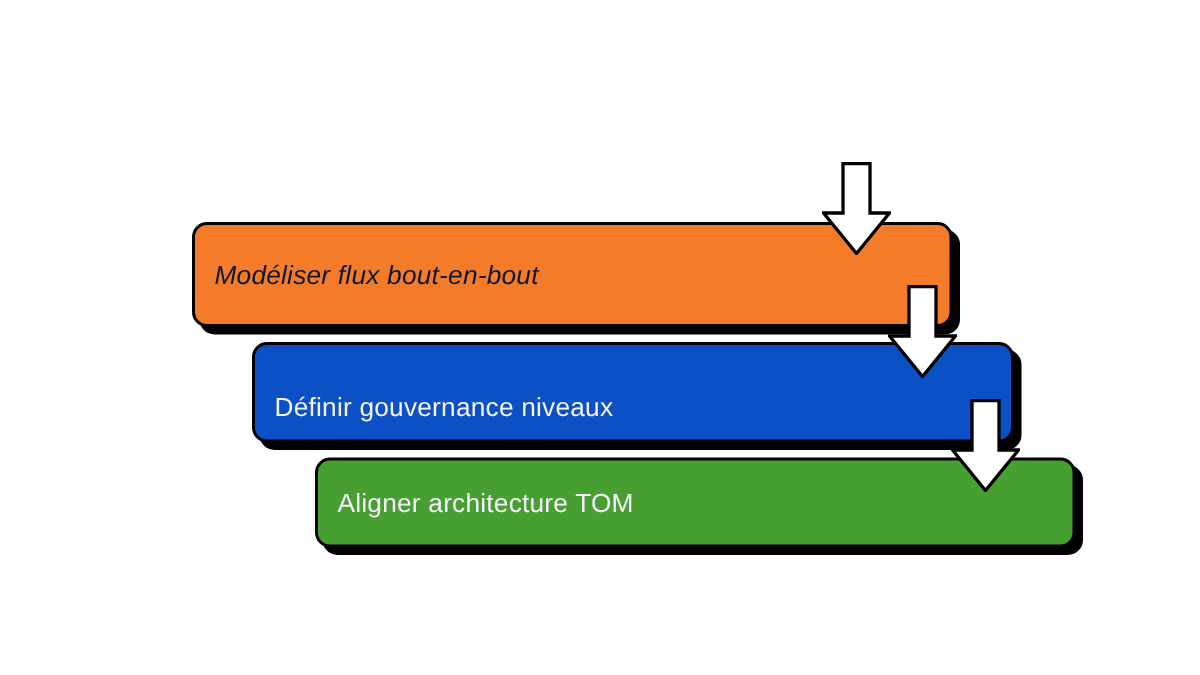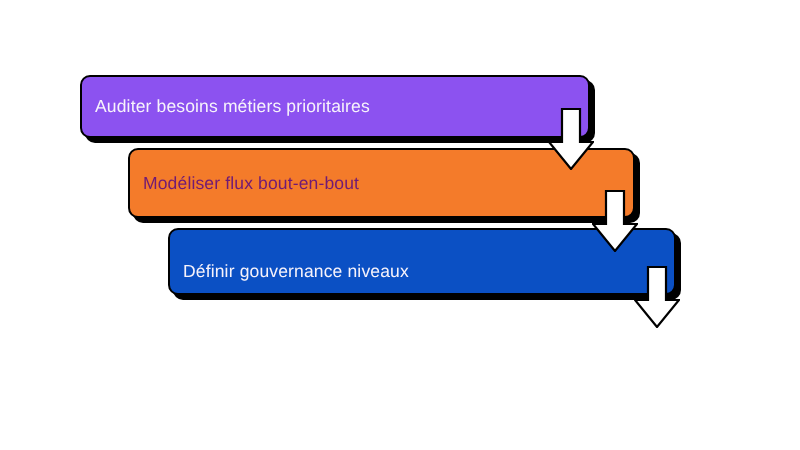--- a/index.html
+++ b/index.html
@@ -59,32 +59,32 @@
   #arrow-1 { left: 592px; top: 190px; width: 46px; height: 62px; }
   #arrow-2 { left: 634px; top: 266px; width: 46px; height: 62px; }
 
   .connector-arrow svg { display: block; width: 100%; height: 100%; }
 </style>
 </head>
 <body>
 
 <div id="canvas" style="background: rgb(255, 255, 255);">
 
-  <div class="step-box" id="box-0" style="background: rgb(140, 82, 240);">
-    <span class="step-label" style="color: rgb(247, 243, 251);">Auditer besoins métiers prioritaires</span>
-  </div>
 
   <div class="step-box" id="box-1" style="background: rgb(244, 123, 42);">
-    <span class="step-label" style="color: #701a75;">Modéliser flux bout-en-bout</span>
+    <span class="step-label" style="color: #0f172a; font-style: italic;">Modéliser flux bout-en-bout</span>
   </div>
 
   <div class="step-box" id="box-2" style="background: rgb(11, 80, 196);">
     <span class="step-label" style="color: rgb(247, 243, 251); margin-top: 20px;">Définir gouvernance niveaux</span>
   </div>
 
+  <div class="step-box" id="box-3" style="background: rgb(71, 159, 49);">
+    <span class="step-label" style="color: rgb(247, 243, 251);">Aligner architecture TOM</span>
+  </div>
 
   <div class="connector-arrow" id="arrow-0">
     <svg viewBox="0 0 46 62" xmlns="http://www.w3.org/2000/svg">
       <polygon points="14,1 32,1 32,34 45,34 23,61 1,34 14,34" fill="#ffffff" stroke="#000000" stroke-width="2.2" stroke-linejoin="miter"></polygon>
     </svg>
   </div>
 
   <div class="connector-arrow" id="arrow-1">
     <svg viewBox="0 0 46 62" xmlns="http://www.w3.org/2000/svg">
       <polygon points="14,1 32,1 32,34 45,34 23,61 1,34 14,34" fill="#ffffff" stroke="#000000" stroke-width="2.2" stroke-linejoin="miter"></polygon>

